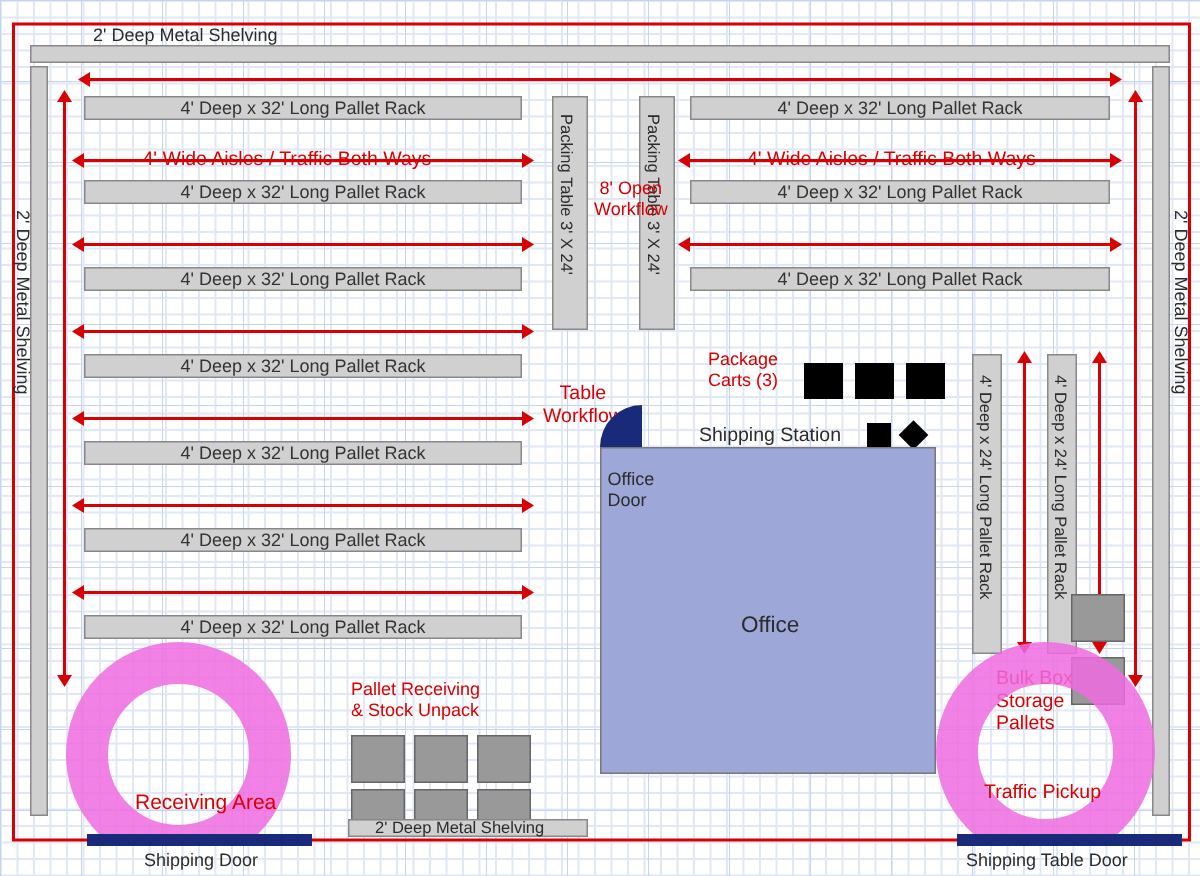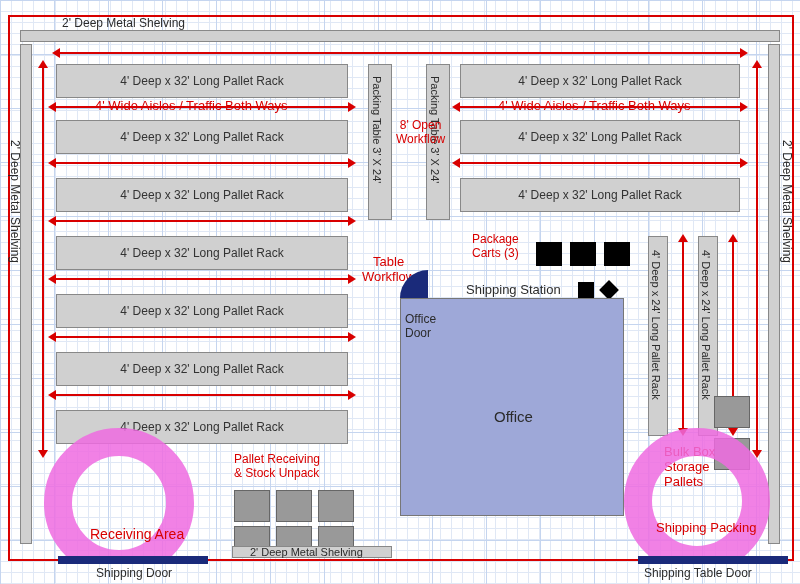--- a/index.html
+++ b/index.html
@@ -3,21 +3,21 @@
 <meta charset="utf-8">
 <style>
 *{box-sizing:border-box;margin:0;padding:0}
 body{font-family:Arial,sans-serif;background:#fff}
 .canvas{position:relative;width:800px;height:584px;background:#fff;
  background-image:linear-gradient(#c5d5ef 1px,transparent 1px),linear-gradient(90deg,#c5d5ef 1px,transparent 1px),linear-gradient(#e0e8f5 1px,transparent 1px),linear-gradient(90deg,#e0e8f5 1px,transparent 1px);
  background-size:54px 54px,54px 54px,11px 11px,11px 11px;
  overflow:hidden}
 .border-red{position:absolute;left:8px;top:15px;width:786px;height:546px;border:2px solid #d80000;pointer-events:none}
 .lbl{position:absolute;color:#2b2b2b;font-size:12px}
-.rack{position:absolute;height:34px;background:#d0d0d0;border:1px solid #888;font-size:12px;color:#333;display:flex;align-items:center;justify-content:center}
+.rack{position:absolute;height:16px;background:#d0d0d0;border:1px solid #888;font-size:12px;color:#333;display:flex;align-items:center;justify-content:center}
 .shelf-v{position:absolute;width:12px;background:#d0d0d0;border:1px solid #888}
 .shelf-h{position:absolute;height:12px;background:#d0d0d0;border:1px solid #888}
 .vtext{writing-mode:vertical-rl;text-orientation:mixed;position:absolute;color:#2b2b2b;font-size:12px}
 .pt{position:absolute;width:24px;background:#d0d0d0;border:1px solid #888}
 .red-text{color:#d80000;font-size:13px;font-weight:normal}
 .arrow-h{position:absolute;height:2px;background:#d80000}
 .arrow-h::before,.arrow-h::after{content:'';position:absolute;width:0;height:0;border-top:5px solid transparent;border-bottom:5px solid transparent;top:-4px}
 .arrow-h::before{left:-8px;border-right:8px solid #d80000}
 .arrow-h::after{right:-8px;border-left:8px solid #d80000}
 .arrow-v{position:absolute;width:2px;background:#d80000}
@@ -121,21 +121,21 @@
  <div class="pallet" style="left:276px;top:490px"></div>
  <div class="pallet" style="left:318px;top:490px"></div>
  <div class="pallet" style="left:234px;top:526px"></div>
  <div class="pallet" style="left:276px;top:526px"></div>
  <div class="pallet" style="left:318px;top:526px"></div>
 
  <div class="circ" style="left:44px;top:428px;width:150px;height:150px;clip-path:inset(0 0 18px 0)"></div>
  <div class="circ" style="left:624px;top:428px;width:146px;height:146px;clip-path:inset(0 0 13px 0)"></div>
 
  <div class="lbl red-text" style="left:90px;top:526px;font-size:14px">Receiving Area</div>
- <div class="lbl red-text" style="left:656px;top:520px;font-size:13px">Shipping Packing</div>
+ <div class="lbl red-text" style="left:656px;top:520px;font-size:13px">Traffic Pickup</div>
 
  <div class="shelf-h" style="left:232px;top:546px;width:160px"></div>
  <div class="lbl" style="left:250px;top:546px;font-size:11px">2' Deep Metal Shelving</div>
 
  <div class="door" style="left:58px;top:556px;width:150px;height:8px"></div>
  <div class="lbl" style="left:96px;top:566px;font-size:12px">Shipping Door</div>
  <div class="door" style="left:638px;top:556px;width:150px;height:8px"></div>
  <div class="lbl" style="left:644px;top:566px;font-size:12px">Shipping Table Door</div>
 </div>
 

